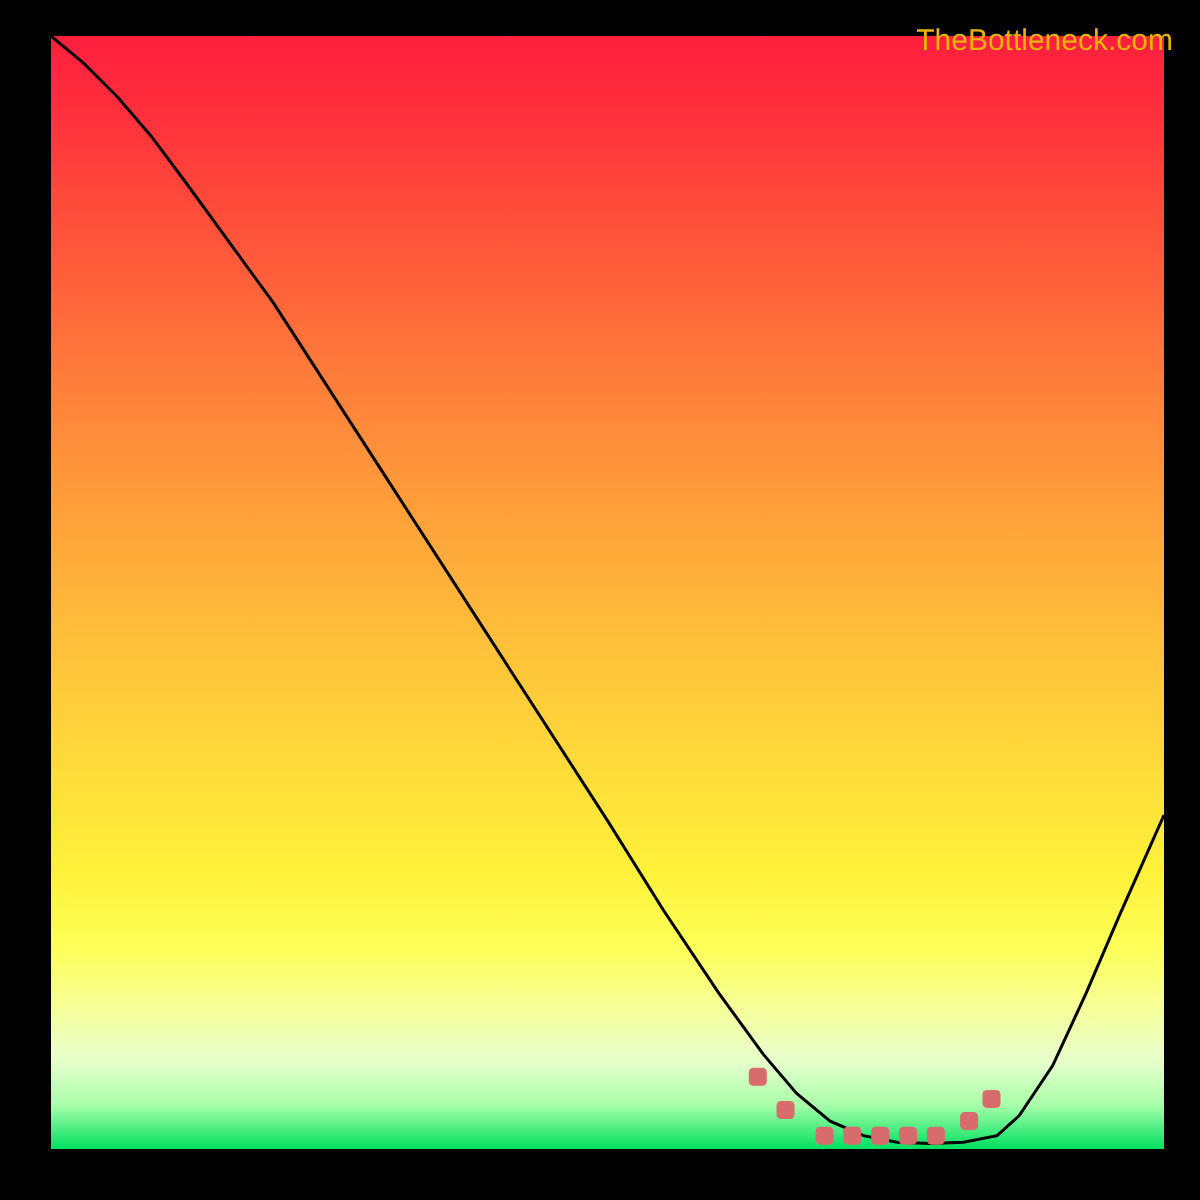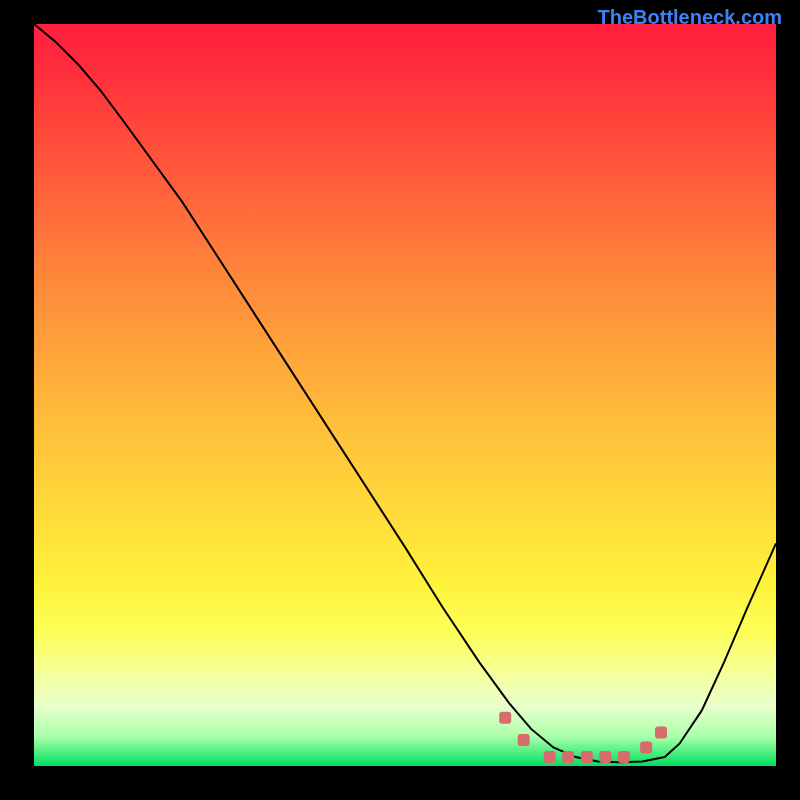--- a/index.html
+++ b/index.html
@@ -1,17 +1,17 @@
 <!DOCTYPE html>
 <html><head>
 <meta charset="utf-8">
 <style>
   * { margin: 0; padding: 0; box-sizing: border-box; }
   body { width: 800px; height: 800px; background: #000; position: relative; font-family: Arial, sans-serif; }
-  .watermark { position: absolute; top: 6px; right: 18px; color: #3b82f6; font-size: 20px; font-weight: 700; z-index: 10; }
+  .watermark { position: absolute; top: 16px; right: 18px; color: #eab308; font-size: 20px; font-weight: 400; z-index: 10; }
   .plot-area { position: absolute; left: 34px; top: 24px; width: 742px; height: 742px; overflow: hidden; }
   .gradient-bg { position: absolute; inset: 0; background: linear-gradient(to bottom,
       #ff1f3e 0%, #ff2d3c 6%,
       #ff4a3a 15%, #ff6a3a 25%,
       #ff8a3a 35%, #ffa63a 45%,
       #ffc13a 55%, #ffd93a 65%,
       #fff13a 75%, #fdff58 82%,
       #f4ffa0 88%, #e8ffcc 92%,
       #aaffaa 96%, #00e060 100%);
   }

